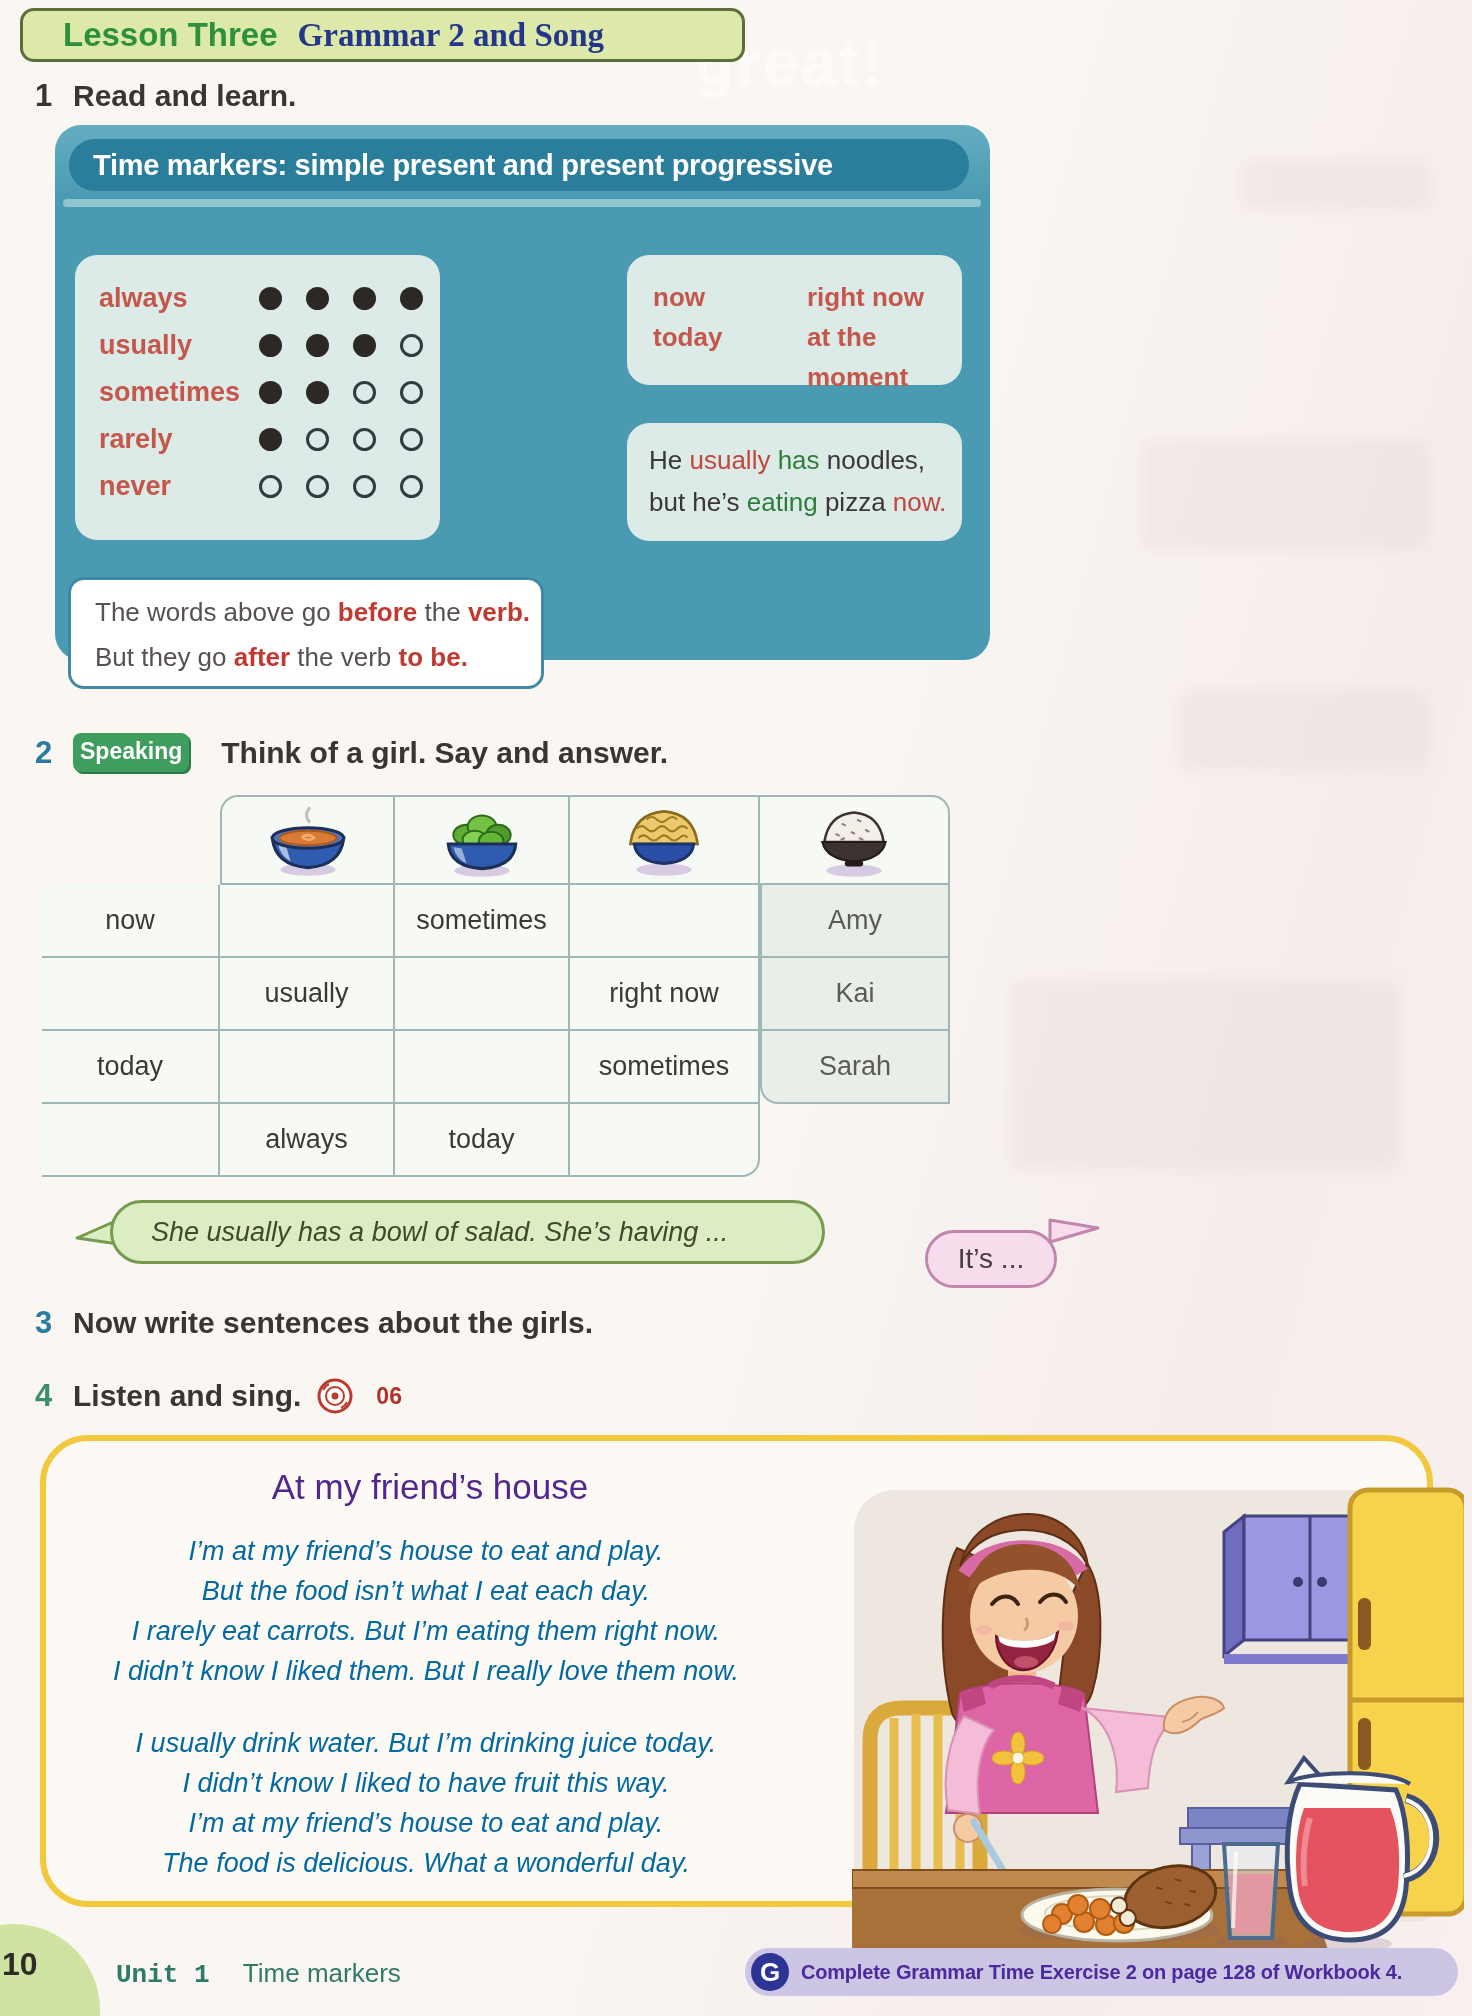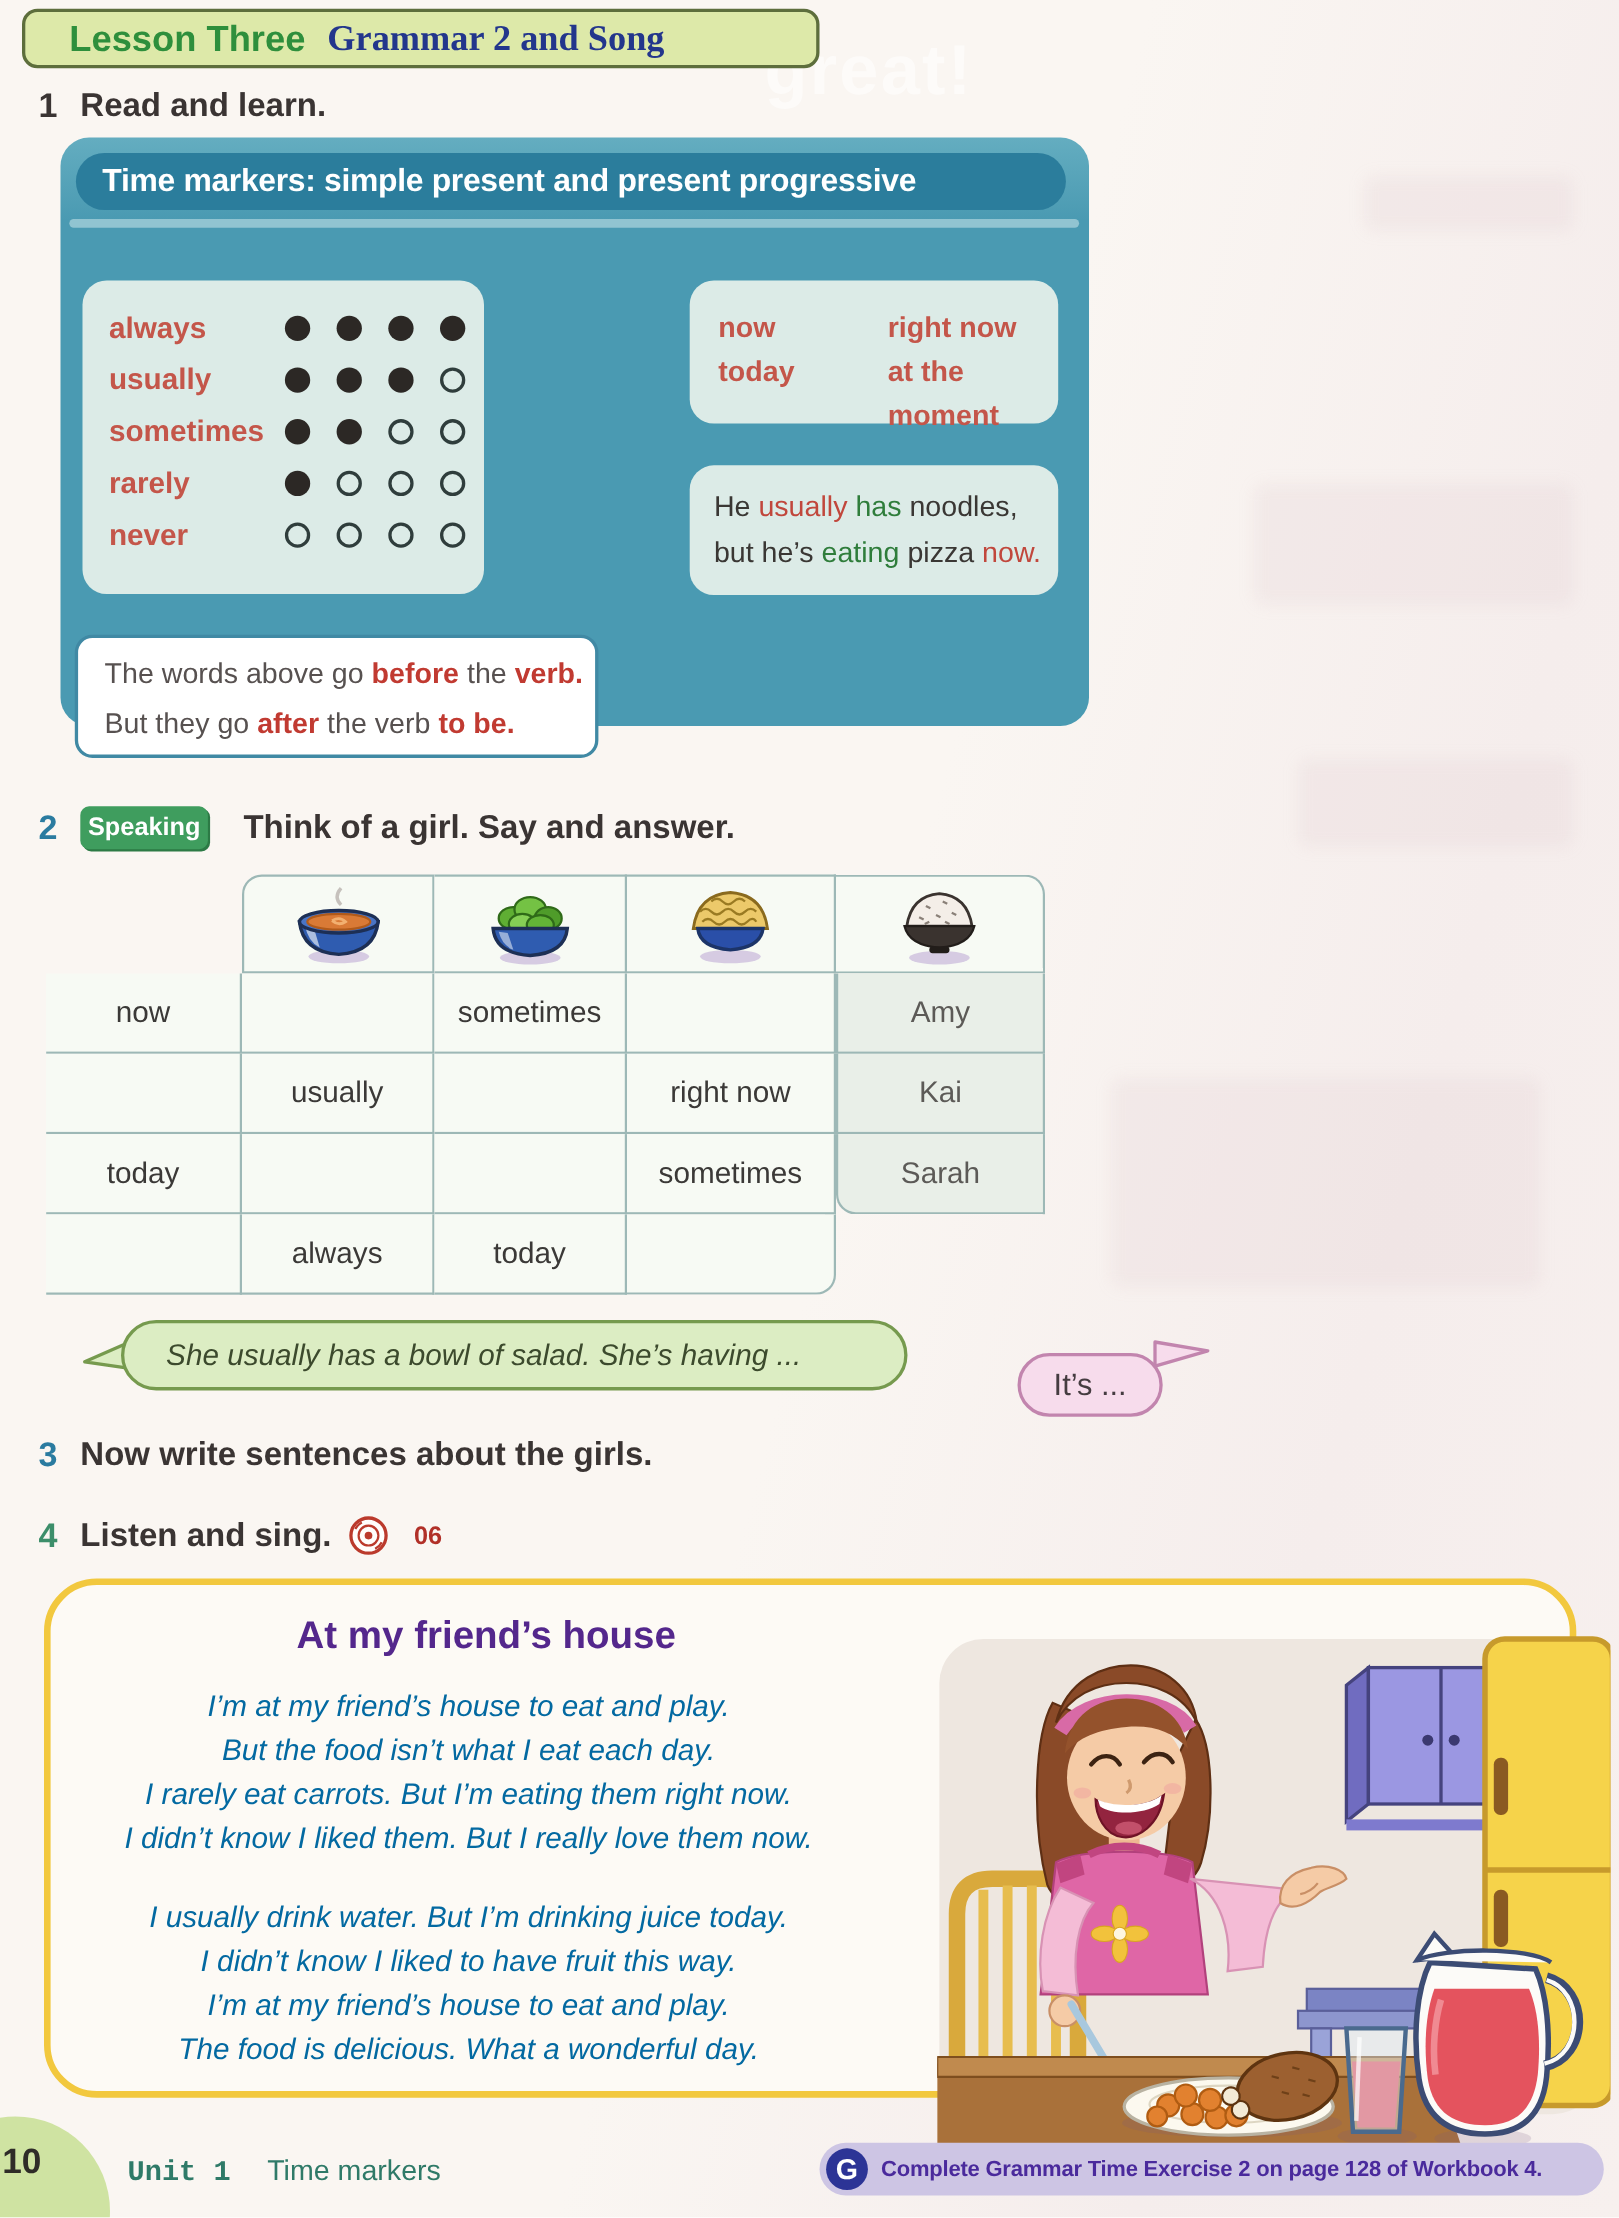--- a/index.html
+++ b/index.html
@@ -71,22 +71,22 @@
   .bubble-green{left:110px;top:1200px;width:715px;height:64px;background:#dcedc3;
         border:3px solid #769a4e;border-radius:32px;padding-left:38px;
         font-size:27px;font-style:italic;color:#3c4a2d;}
   .bubble-pink{left:925px;top:1202px;width:132px;height:58px;background:#f7dcec;
         border:3px solid #c285ae;border-radius:29px;justify-content:center;
         font-size:28px;color:#453c40;margin-top:28px;}
   .tail{position:absolute;z-index:1;}
   
   .song-box{position:absolute;left:40px;top:1435px;width:1393px;height:472px;background:#fdfaf5;
         border:6px solid #f2c83e;border-radius:48px;box-sizing:border-box;z-index:1;}
-  .song-title{position:absolute;left:16px;top:26px;width:760px;text-align:center;
-        font-size:35px;font-weight:bold;color:#54278c;}
+  .song-title{position:absolute;left:4px;top:26px;width:760px;text-align:center;
+        font-size:35px;font-weight:normal;color:#54278c;}
   .stanza{position:absolute;left:0;width:760px;text-align:center;font-size:27px;
         font-style:italic;color:#0369a1;line-height:40px;}
   #stanza1{top:90px;} #stanza2{top:282px;}
   .illus{position:absolute;left:852px;top:1478px;width:612px;height:478px;z-index:5;}
   
   .foot-circle{position:absolute;left:-72px;top:1924px;width:172px;height:172px;border-radius:50%;
         background:#cfe3a2;z-index:6;}
   .foot-page{position:absolute;left:2px;top:1946px;font-size:32px;font-weight:bold;color:#2f2c28;z-index:7;}
   .foot-unit{position:absolute;left:116px;top:1958px;font-size:26px;color:#2f7a68;z-index:7;}
   .foot-unit .ulabel{font-weight:bold;font-family:Liberation Mono, monospace;} .foot-unit .utitle{margin-left:26px;font-weight:500;}

